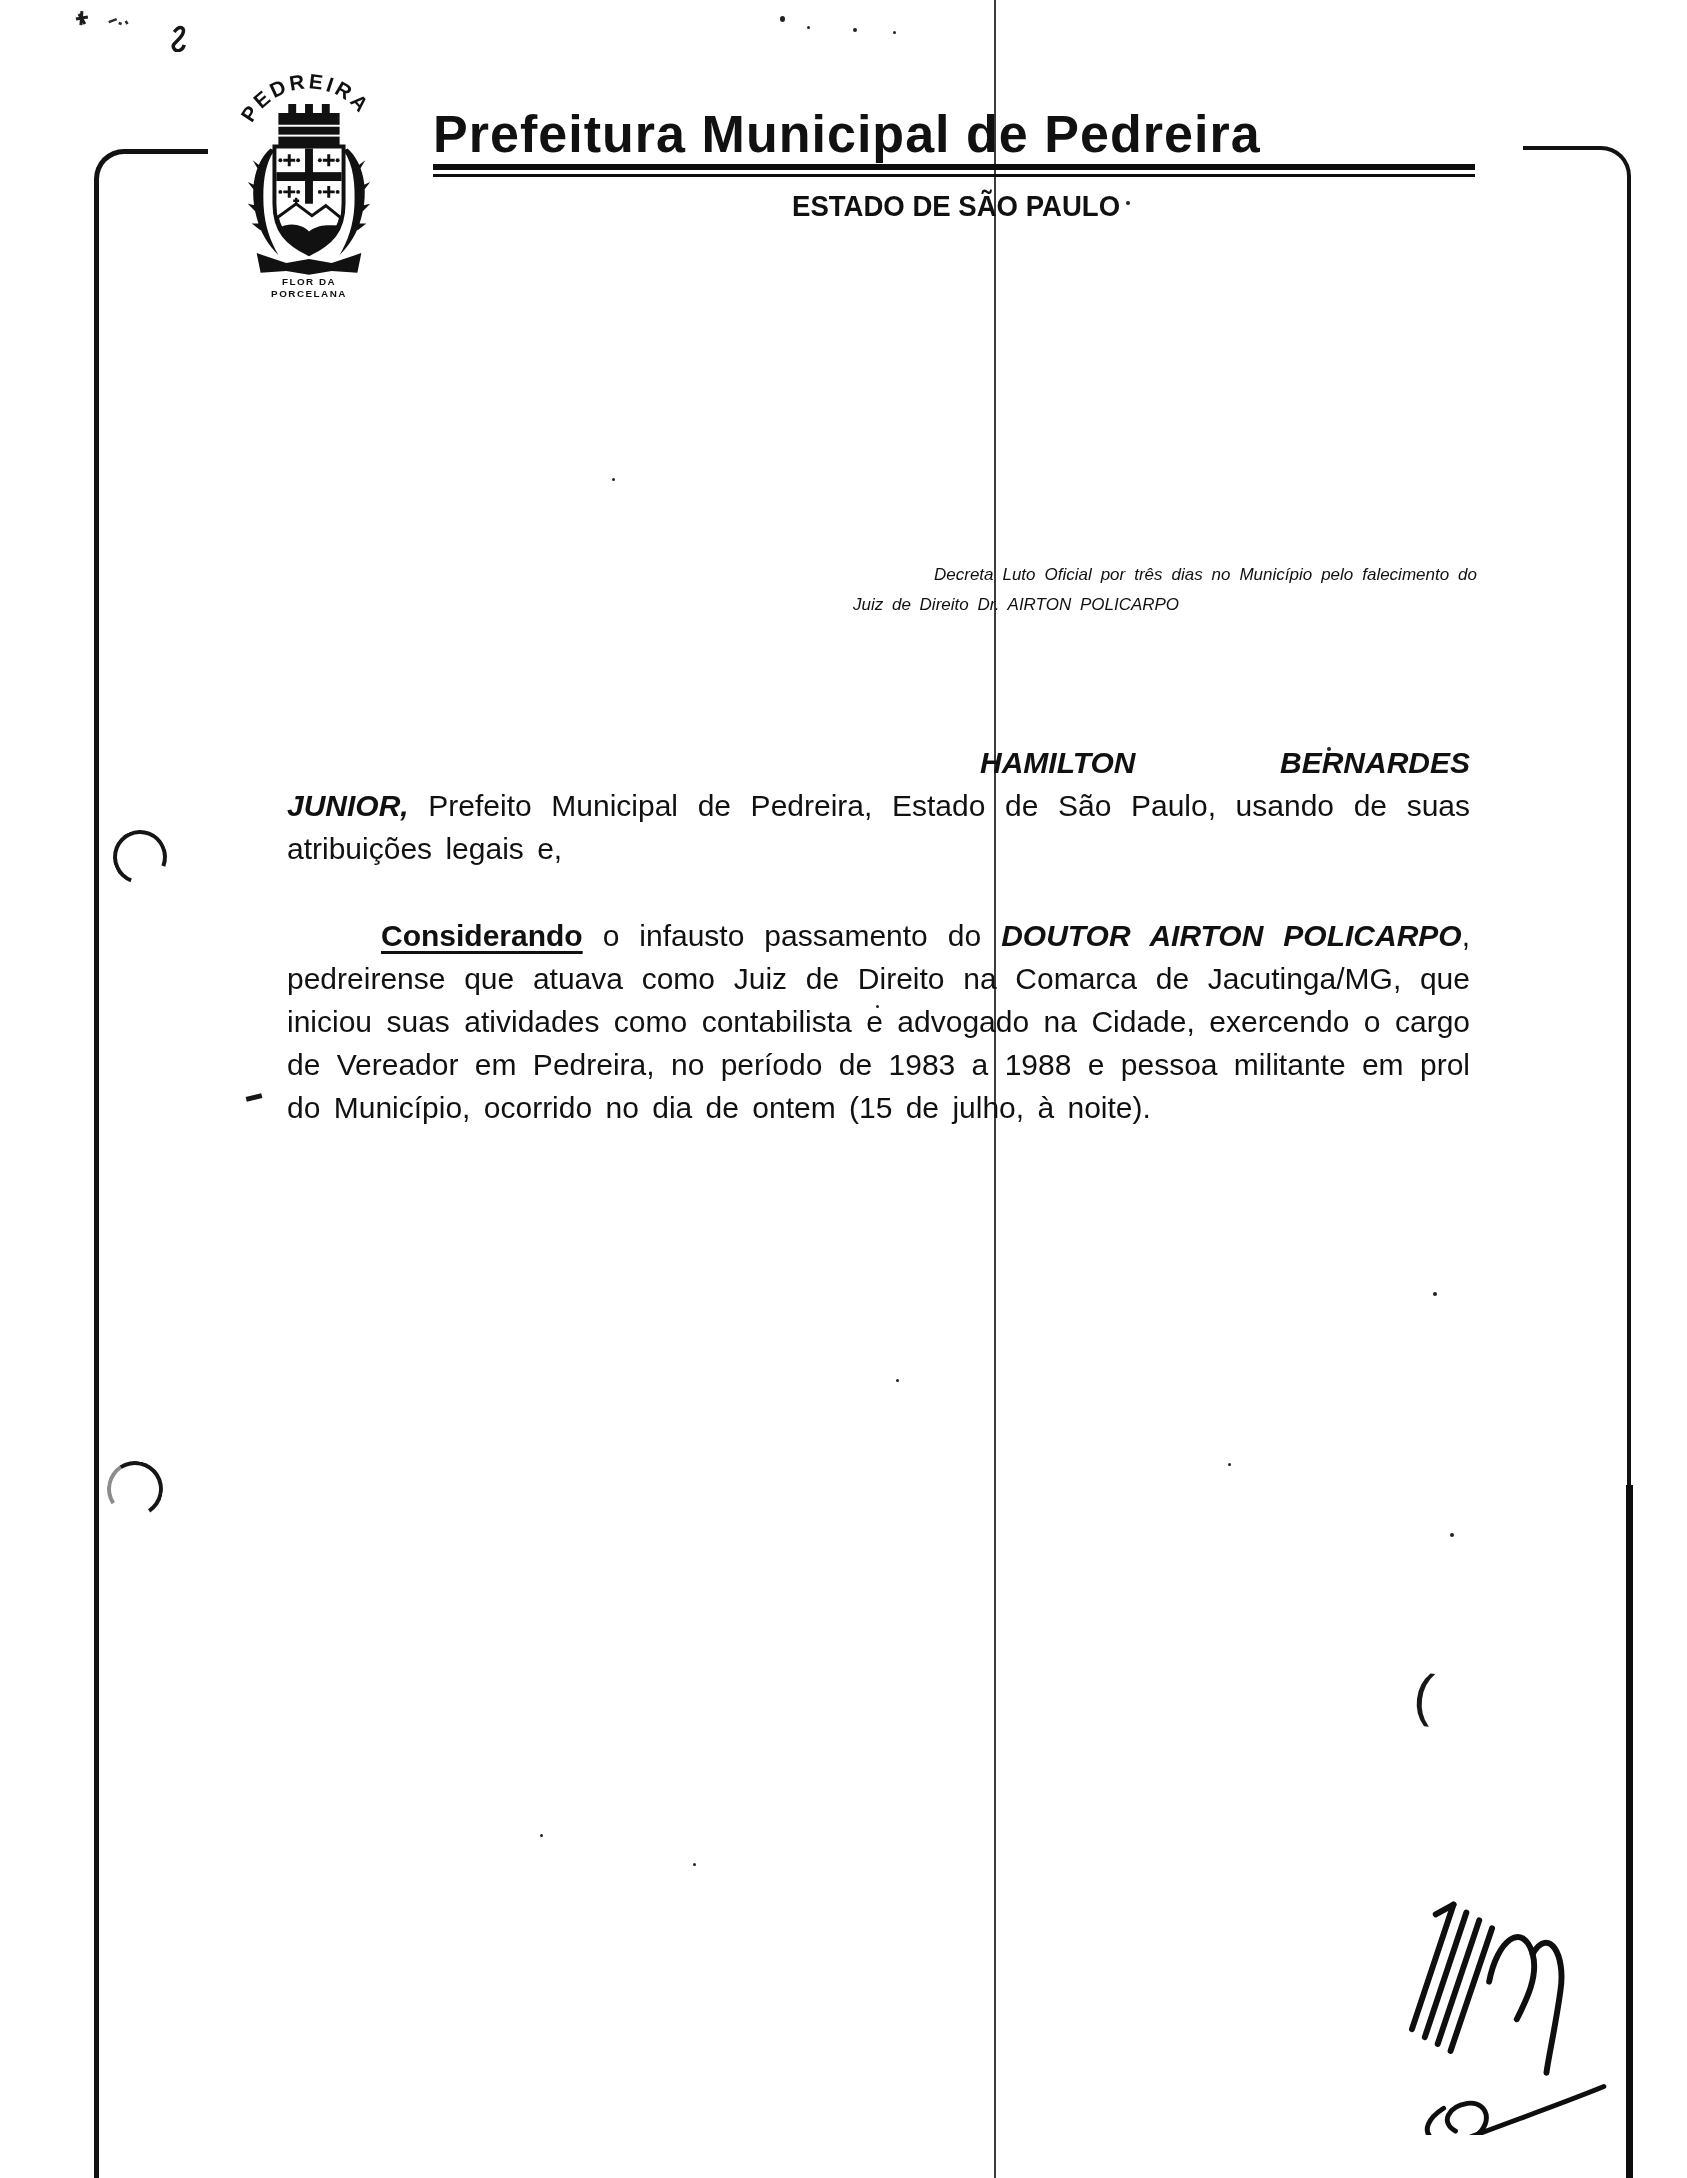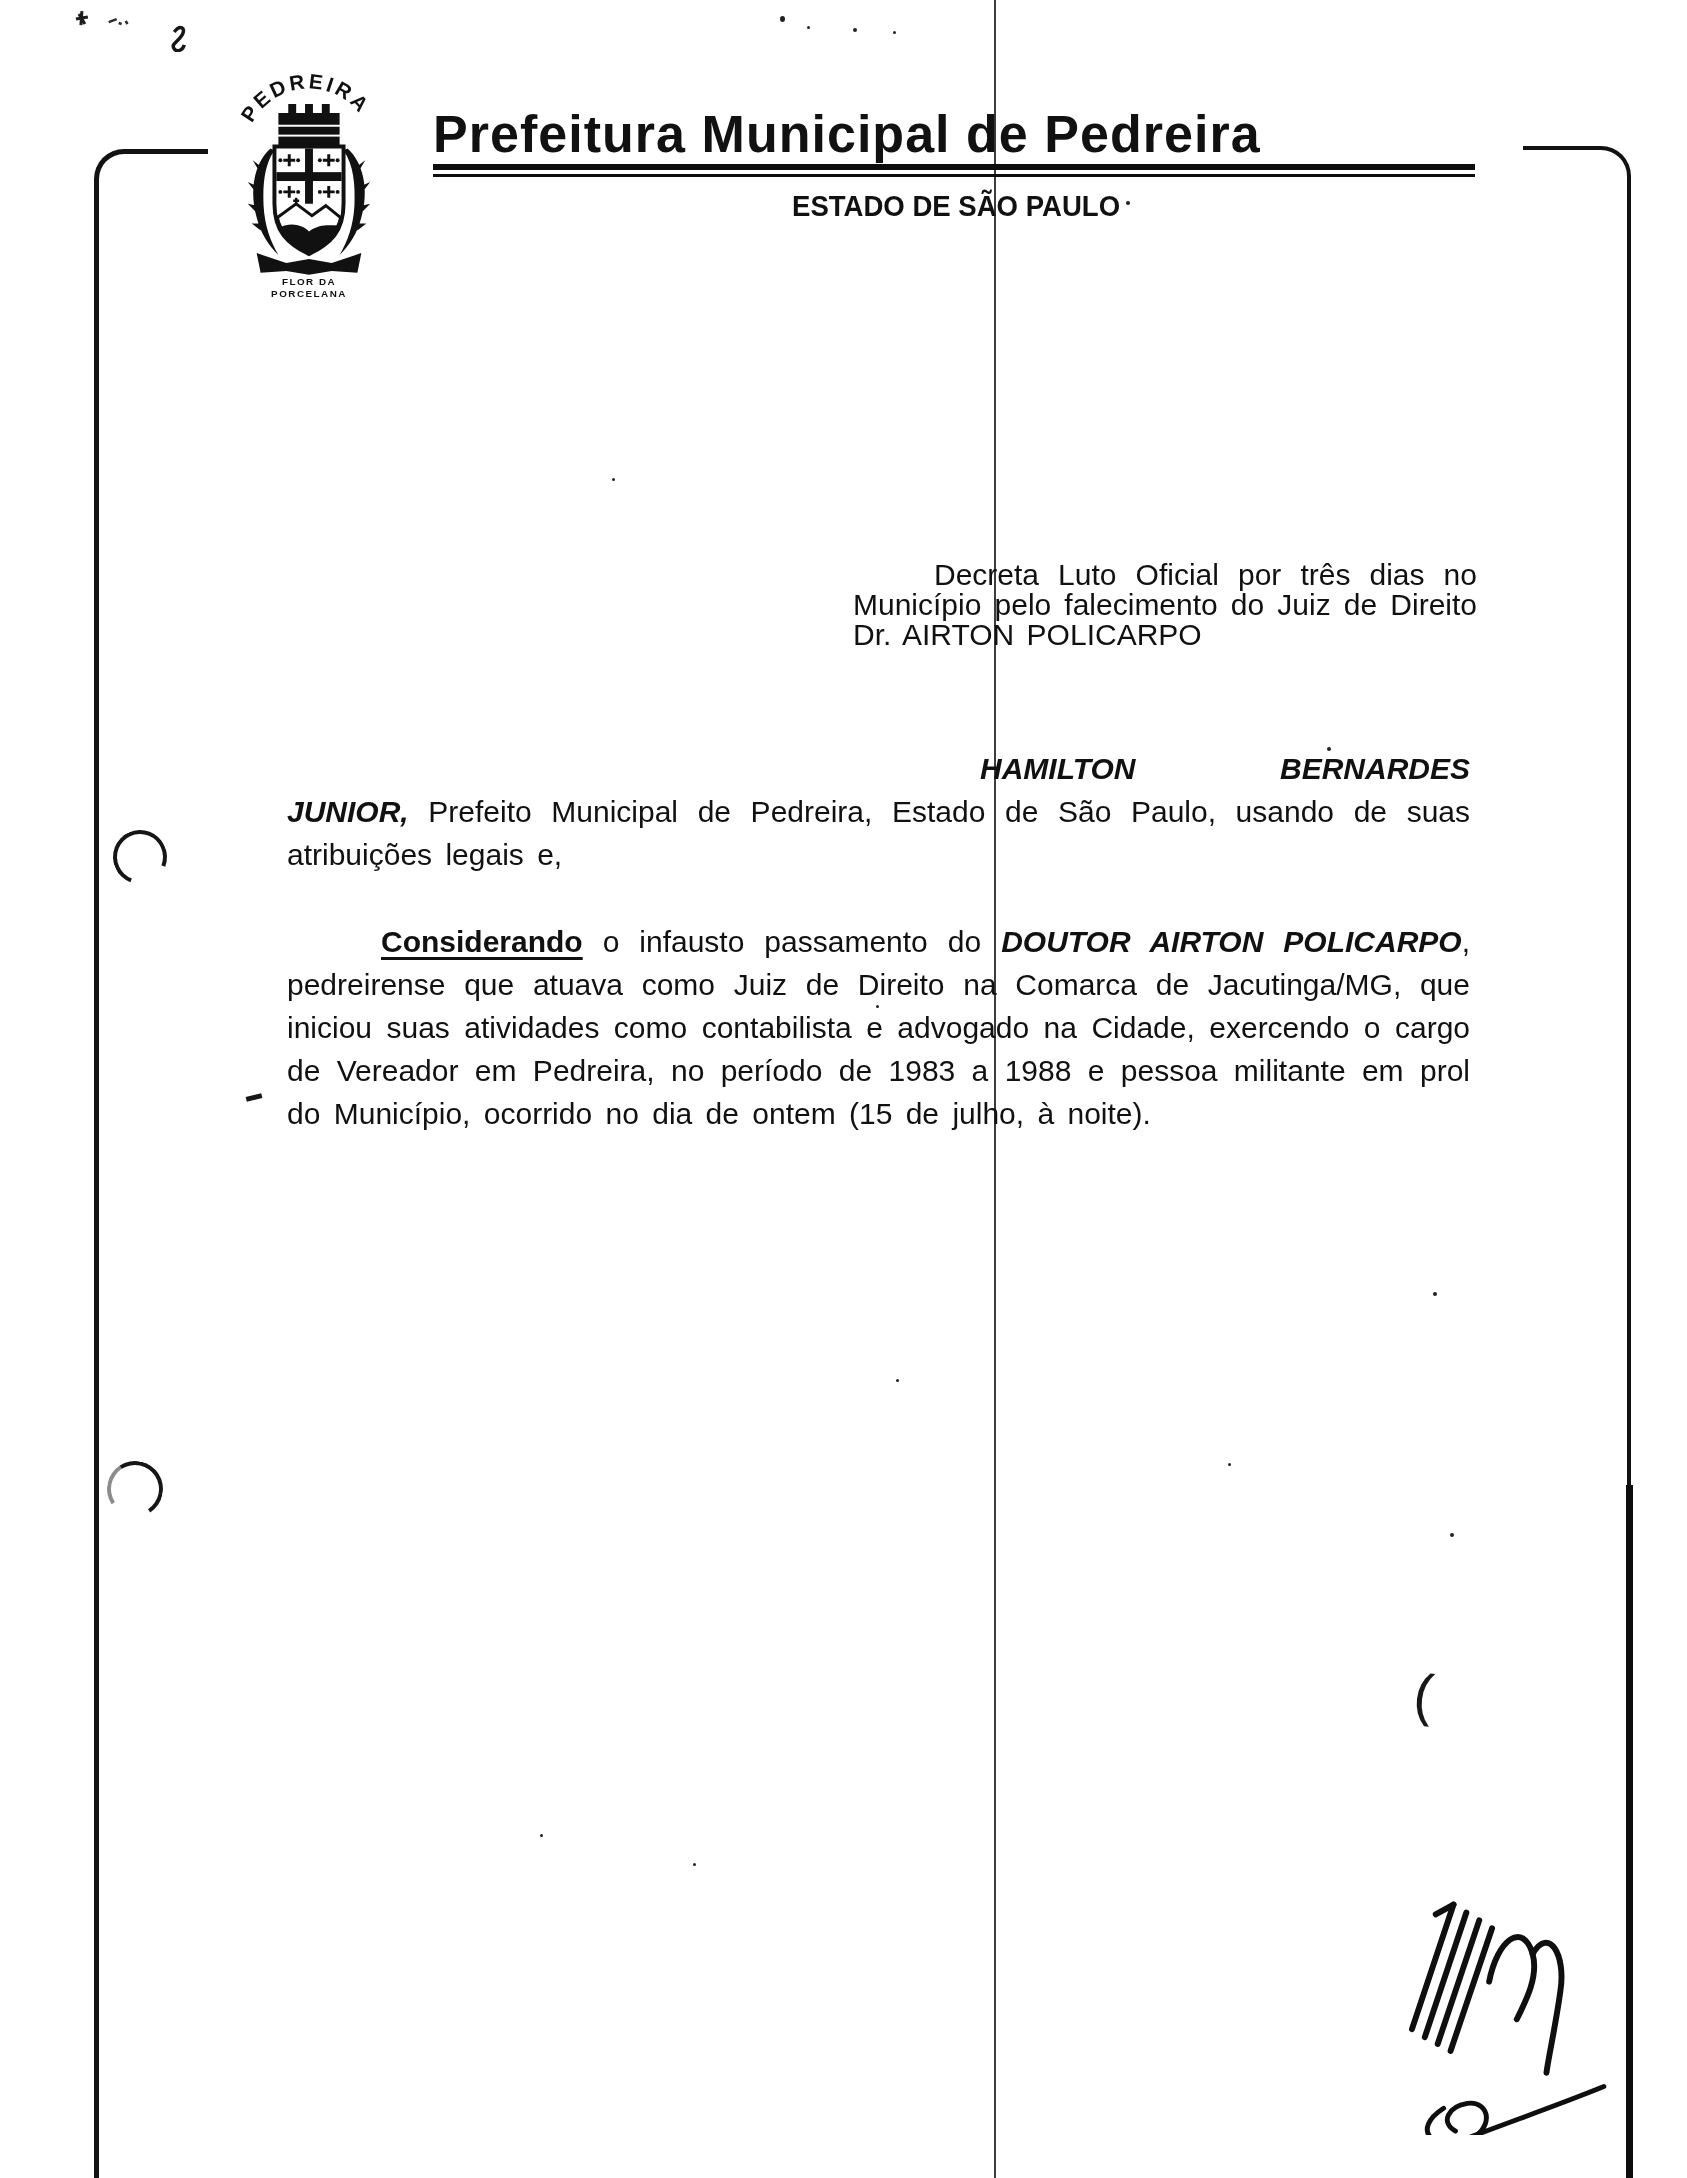--- a/index.html
+++ b/index.html
@@ -25,26 +25,26 @@
     font-size:51px;font-weight:bold;letter-spacing:1px;white-space:nowrap;
     transform:scaleX(1.02);transform-origin:left;}
   .brand-rule1{position:absolute;left:433px;top:164px;width:1042px;height:6px;background:#0e0e0e;}
   .brand-rule2{position:absolute;left:433px;top:174px;width:1042px;height:3px;background:#0e0e0e;}
   .state-line{position:absolute;left:792px;top:190px;font-size:29px;font-weight:bold;
     letter-spacing:0px;transform:scaleX(.95);transform-origin:left;white-space:nowrap;}
   
   .decree-title{position:absolute;left:420px;top:461px;font-size:37px;font-weight:bold;
     letter-spacing:0.5px;white-space:nowrap;}
   .epigraph{position:absolute;left:853px;top:560px;width:624px;
-    font-size:30px;line-height:30px;text-align:justify;text-indent:81px;
+    font-size:17px;font-style:italic;line-height:30px;text-align:justify;text-indent:81px;
     word-spacing:4px;}
   
   .body-col{position:absolute;left:287px;top:741px;width:1183px;
     font-size:30px;line-height:43px;text-align:justify;word-spacing:5px;}
-  .body-col p{margin:6px 0 44px 0;text-indent:94px;}
+  .body-col p{margin:0 0 44px 0;text-indent:94px;}
   .body-col p.p-intro{text-indent:693px;}
   .run-n{font-weight:normal;}
   .run-bu{font-weight:bold;text-decoration:underline;text-decoration-thickness:3px;text-underline-offset:5px;}
   .run-bi{font-weight:bold;font-style:italic;}
   
   .signature{position:absolute;left:1378px;top:1863px;}
 </style>
 </head>
 <body>
 

